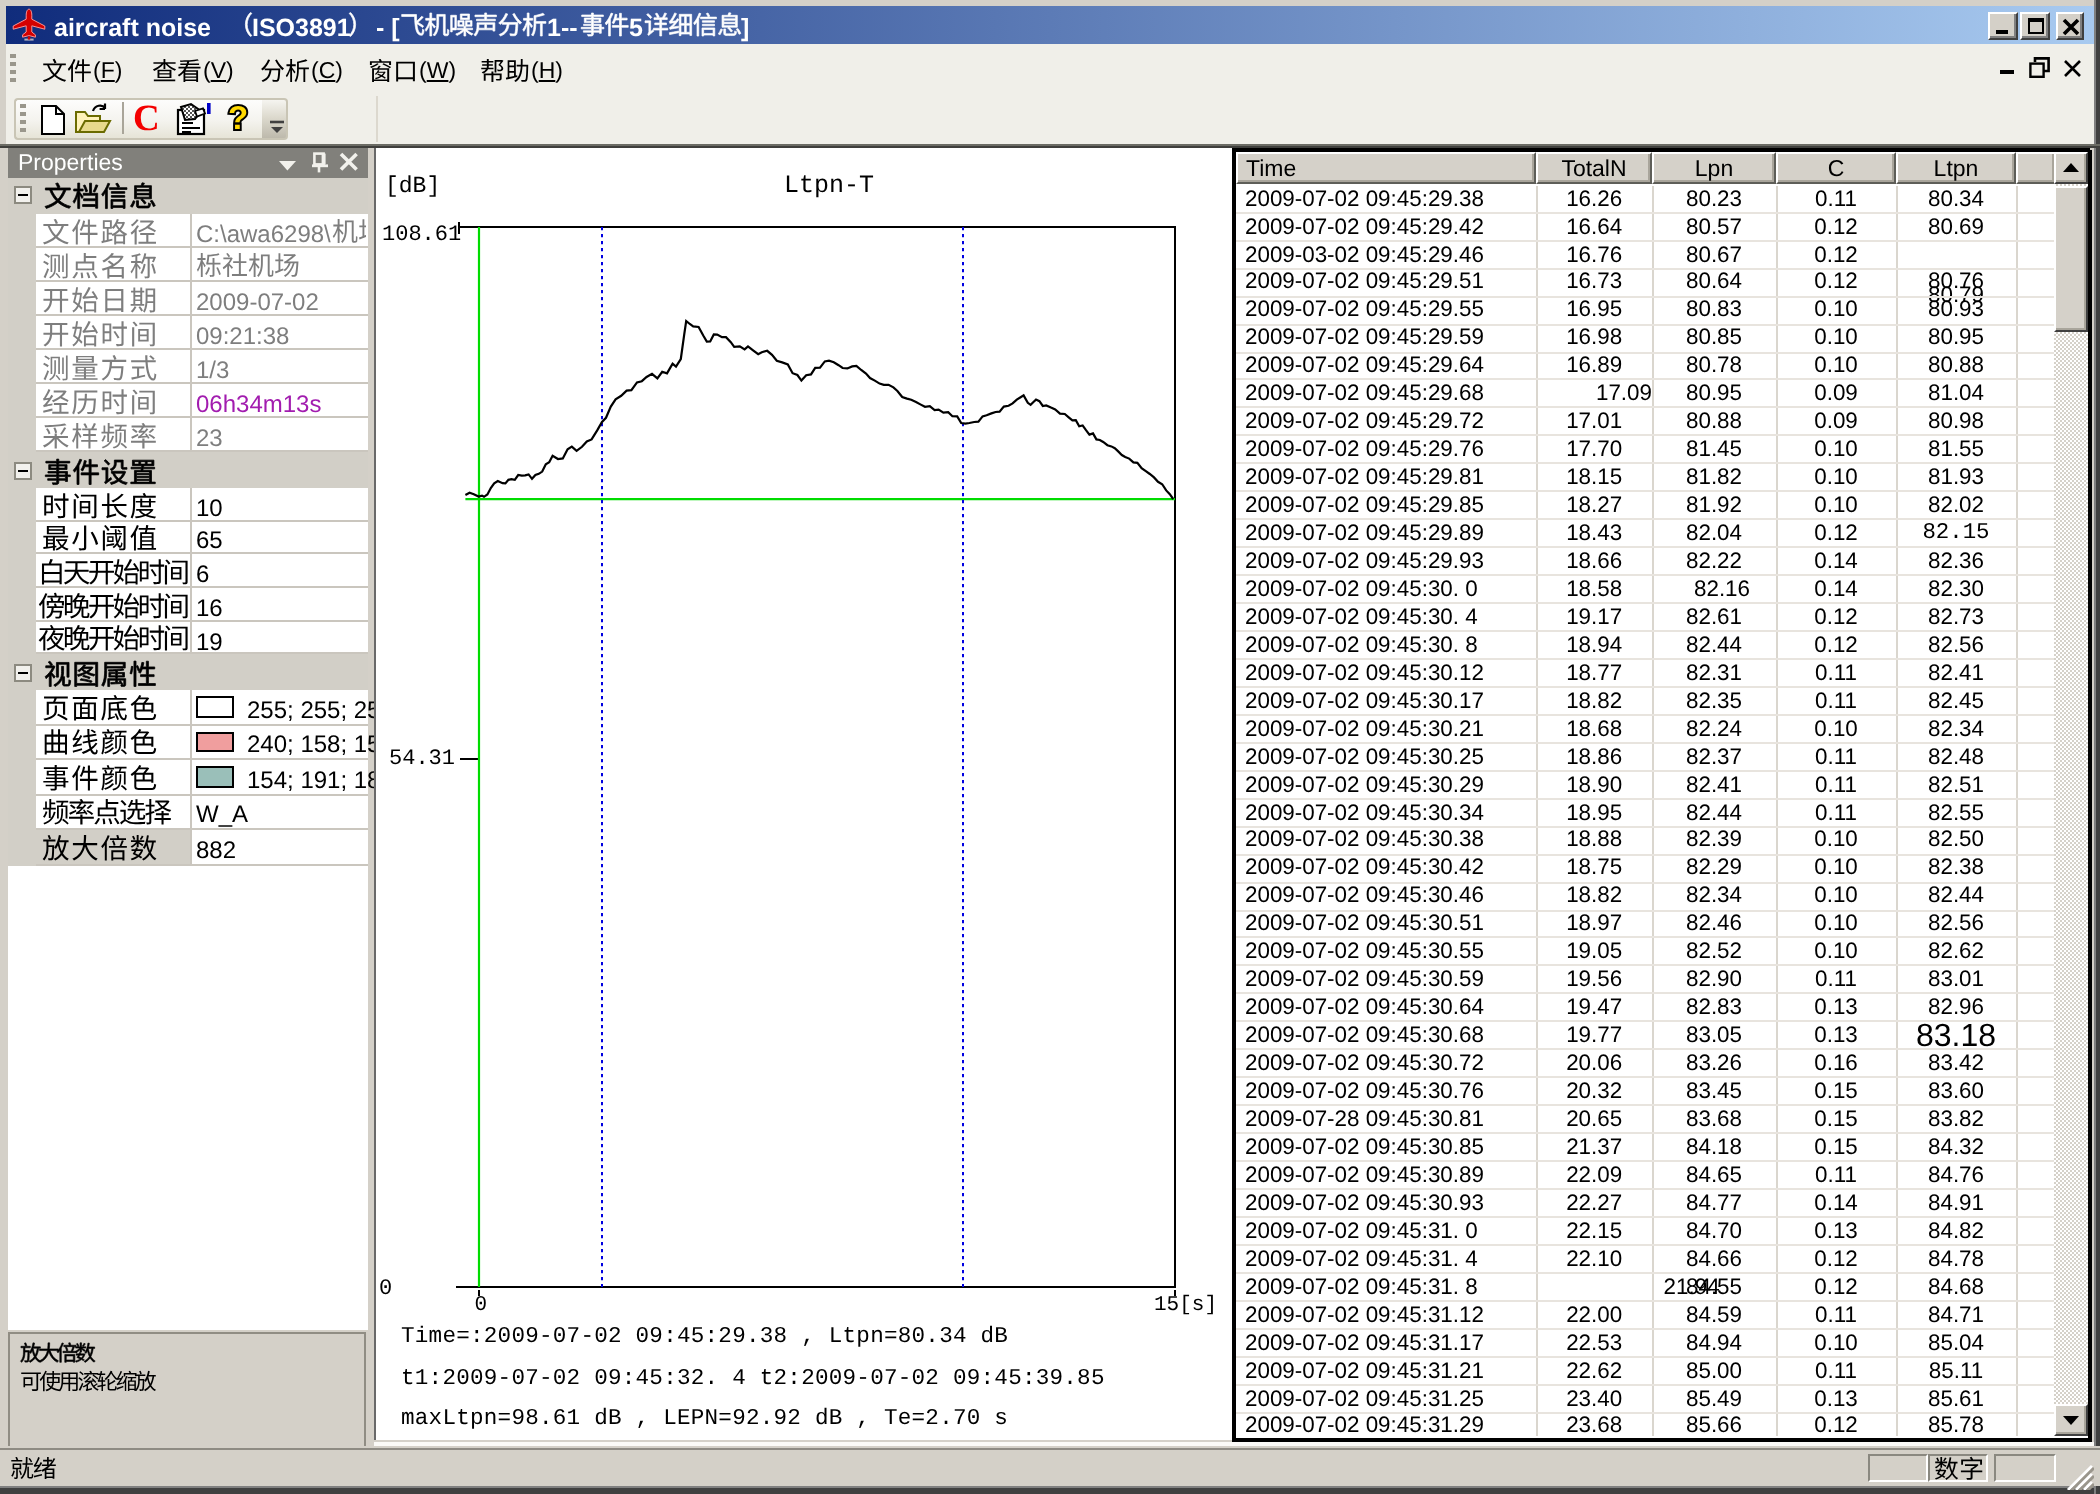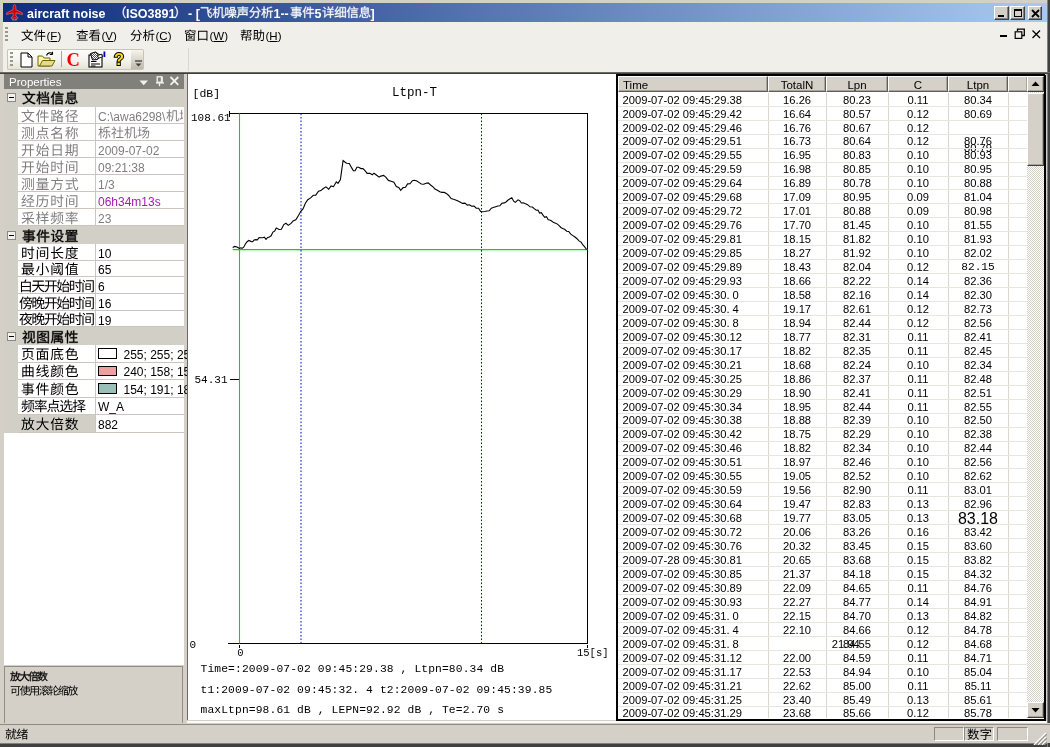--- a/index.html
+++ b/index.html
@@ -465,21 +465,21 @@
 <div style="position:absolute;left:826.0px;top:93.6px;font-family:'Liberation Sans',sans-serif;font-size:11.2px;color:#000;white-space:pre;line-height:13.2px;width:62.0px;text-align:center;">80.23</div>
 <div style="position:absolute;left:888.0px;top:93.6px;font-family:'Liberation Sans',sans-serif;font-size:11.2px;color:#000;white-space:pre;line-height:13.2px;width:60.0px;text-align:center;">0.11</div>
 <div style="position:absolute;left:948.0px;top:93.6px;font-family:'Liberation Sans',sans-serif;font-size:11.2px;color:#000;white-space:pre;line-height:13.2px;width:60.0px;text-align:center;">80.34</div>
 <div style="position:absolute;left:618.0px;top:119.7px;width:409.0px;height:0.9px;background:#E8E4DE;"></div>
 <div style="position:absolute;left:622.5px;top:107.5px;font-family:'Liberation Sans',sans-serif;font-size:11.2px;color:#000;white-space:pre;line-height:13.2px;">2009-07-02 09:45:29.42</div>
 <div style="position:absolute;left:768.2px;top:107.5px;font-family:'Liberation Sans',sans-serif;font-size:11.2px;color:#000;white-space:pre;line-height:13.2px;width:57.8px;text-align:center;">16.64</div>
 <div style="position:absolute;left:826.0px;top:107.5px;font-family:'Liberation Sans',sans-serif;font-size:11.2px;color:#000;white-space:pre;line-height:13.2px;width:62.0px;text-align:center;">80.57</div>
 <div style="position:absolute;left:888.0px;top:107.5px;font-family:'Liberation Sans',sans-serif;font-size:11.2px;color:#000;white-space:pre;line-height:13.2px;width:60.0px;text-align:center;">0.12</div>
 <div style="position:absolute;left:948.0px;top:107.5px;font-family:'Liberation Sans',sans-serif;font-size:11.2px;color:#000;white-space:pre;line-height:13.2px;width:60.0px;text-align:center;">80.69</div>
 <div style="position:absolute;left:618.0px;top:133.6px;width:409.0px;height:0.9px;background:#E8E4DE;"></div>
-<div style="position:absolute;left:622.5px;top:121.5px;font-family:'Liberation Sans',sans-serif;font-size:11.2px;color:#000;white-space:pre;line-height:13.2px;">2009-02-02 09:45:29.46</div>
+<div style="position:absolute;left:622.5px;top:121.5px;font-family:'Liberation Sans',sans-serif;font-size:11.2px;color:#000;white-space:pre;line-height:13.2px;">2009-03-02 09:45:29.46</div>
 <div style="position:absolute;left:768.2px;top:121.5px;font-family:'Liberation Sans',sans-serif;font-size:11.2px;color:#000;white-space:pre;line-height:13.2px;width:57.8px;text-align:center;">16.76</div>
 <div style="position:absolute;left:826.0px;top:121.5px;font-family:'Liberation Sans',sans-serif;font-size:11.2px;color:#000;white-space:pre;line-height:13.2px;width:62.0px;text-align:center;">80.67</div>
 <div style="position:absolute;left:888.0px;top:121.5px;font-family:'Liberation Sans',sans-serif;font-size:11.2px;color:#000;white-space:pre;line-height:13.2px;width:60.0px;text-align:center;">0.12</div>
 <div style="position:absolute;left:948.0px;top:121.5px;font-family:'Liberation Sans',sans-serif;font-size:11.2px;color:#000;white-space:pre;line-height:13.2px;width:60.0px;text-align:center;margin-top:20px;">80.79</div>
 <div style="position:absolute;left:618.0px;top:147.6px;width:409.0px;height:0.9px;background:#E8E4DE;"></div>
 <div style="position:absolute;left:622.5px;top:135.4px;font-family:'Liberation Sans',sans-serif;font-size:11.2px;color:#000;white-space:pre;line-height:13.2px;">2009-07-02 09:45:29.51</div>
 <div style="position:absolute;left:768.2px;top:135.4px;font-family:'Liberation Sans',sans-serif;font-size:11.2px;color:#000;white-space:pre;line-height:13.2px;width:57.8px;text-align:center;">16.73</div>
 <div style="position:absolute;left:826.0px;top:135.4px;font-family:'Liberation Sans',sans-serif;font-size:11.2px;color:#000;white-space:pre;line-height:13.2px;width:62.0px;text-align:center;">80.64</div>
 <div style="position:absolute;left:888.0px;top:135.4px;font-family:'Liberation Sans',sans-serif;font-size:11.2px;color:#000;white-space:pre;line-height:13.2px;width:60.0px;text-align:center;">0.12</div>
 <div style="position:absolute;left:948.0px;top:135.4px;font-family:'Liberation Sans',sans-serif;font-size:11.2px;color:#000;white-space:pre;line-height:13.2px;width:60.0px;text-align:center;">80.76</div>
@@ -496,21 +496,21 @@
 <div style="position:absolute;left:888.0px;top:163.3px;font-family:'Liberation Sans',sans-serif;font-size:11.2px;color:#000;white-space:pre;line-height:13.2px;width:60.0px;text-align:center;">0.10</div>
 <div style="position:absolute;left:948.0px;top:163.3px;font-family:'Liberation Sans',sans-serif;font-size:11.2px;color:#000;white-space:pre;line-height:13.2px;width:60.0px;text-align:center;">80.95</div>
 <div style="position:absolute;left:618.0px;top:189.4px;width:409.0px;height:0.9px;background:#E8E4DE;"></div>
 <div style="position:absolute;left:622.5px;top:177.3px;font-family:'Liberation Sans',sans-serif;font-size:11.2px;color:#000;white-space:pre;line-height:13.2px;">2009-07-02 09:45:29.64</div>
 <div style="position:absolute;left:768.2px;top:177.3px;font-family:'Liberation Sans',sans-serif;font-size:11.2px;color:#000;white-space:pre;line-height:13.2px;width:57.8px;text-align:center;">16.89</div>
 <div style="position:absolute;left:826.0px;top:177.3px;font-family:'Liberation Sans',sans-serif;font-size:11.2px;color:#000;white-space:pre;line-height:13.2px;width:62.0px;text-align:center;">80.78</div>
 <div style="position:absolute;left:888.0px;top:177.3px;font-family:'Liberation Sans',sans-serif;font-size:11.2px;color:#000;white-space:pre;line-height:13.2px;width:60.0px;text-align:center;">0.10</div>
 <div style="position:absolute;left:948.0px;top:177.3px;font-family:'Liberation Sans',sans-serif;font-size:11.2px;color:#000;white-space:pre;line-height:13.2px;width:60.0px;text-align:center;">80.88</div>
 <div style="position:absolute;left:618.0px;top:203.4px;width:409.0px;height:0.9px;background:#E8E4DE;"></div>
 <div style="position:absolute;left:622.5px;top:191.2px;font-family:'Liberation Sans',sans-serif;font-size:11.2px;color:#000;white-space:pre;line-height:13.2px;">2009-07-02 09:45:29.68</div>
-<div style="position:absolute;left:768.2px;top:191.2px;font-family:'Liberation Sans',sans-serif;font-size:11.2px;color:#000;white-space:pre;line-height:13.2px;width:57.8px;text-align:center;">17.09</div>
+<div style="position:absolute;left:768.2px;top:191.2px;font-family:'Liberation Sans',sans-serif;font-size:11.2px;color:#000;white-space:pre;line-height:13.2px;width:57.8px;text-align:right;">17.09</div>
 <div style="position:absolute;left:826.0px;top:191.2px;font-family:'Liberation Sans',sans-serif;font-size:11.2px;color:#000;white-space:pre;line-height:13.2px;width:62.0px;text-align:center;">80.95</div>
 <div style="position:absolute;left:888.0px;top:191.2px;font-family:'Liberation Sans',sans-serif;font-size:11.2px;color:#000;white-space:pre;line-height:13.2px;width:60.0px;text-align:center;">0.09</div>
 <div style="position:absolute;left:948.0px;top:191.2px;font-family:'Liberation Sans',sans-serif;font-size:11.2px;color:#000;white-space:pre;line-height:13.2px;width:60.0px;text-align:center;">81.04</div>
 <div style="position:absolute;left:618.0px;top:217.3px;width:409.0px;height:0.9px;background:#E8E4DE;"></div>
 <div style="position:absolute;left:622.5px;top:205.2px;font-family:'Liberation Sans',sans-serif;font-size:11.2px;color:#000;white-space:pre;line-height:13.2px;">2009-07-02 09:45:29.72</div>
 <div style="position:absolute;left:768.2px;top:205.2px;font-family:'Liberation Sans',sans-serif;font-size:11.2px;color:#000;white-space:pre;line-height:13.2px;width:57.8px;text-align:center;">17.01</div>
 <div style="position:absolute;left:826.0px;top:205.2px;font-family:'Liberation Sans',sans-serif;font-size:11.2px;color:#000;white-space:pre;line-height:13.2px;width:62.0px;text-align:center;">80.88</div>
 <div style="position:absolute;left:888.0px;top:205.2px;font-family:'Liberation Sans',sans-serif;font-size:11.2px;color:#000;white-space:pre;line-height:13.2px;width:60.0px;text-align:center;">0.09</div>
 <div style="position:absolute;left:948.0px;top:205.2px;font-family:'Liberation Sans',sans-serif;font-size:11.2px;color:#000;white-space:pre;line-height:13.2px;width:60.0px;text-align:center;">80.98</div>
 <div style="position:absolute;left:618.0px;top:231.3px;width:409.0px;height:0.9px;background:#E8E4DE;"></div>
@@ -539,21 +539,21 @@
 <div style="position:absolute;left:948.0px;top:261.0px;font-family:Liberation Mono, monospace;font-size:11.2px;color:#000;white-space:pre;line-height:13.2px;width:60.0px;text-align:center;">82.15</div>
 <div style="position:absolute;left:618.0px;top:287.1px;width:409.0px;height:0.9px;background:#E8E4DE;"></div>
 <div style="position:absolute;left:622.5px;top:274.9px;font-family:'Liberation Sans',sans-serif;font-size:11.2px;color:#000;white-space:pre;line-height:13.2px;">2009-07-02 09:45:29.93</div>
 <div style="position:absolute;left:768.2px;top:274.9px;font-family:'Liberation Sans',sans-serif;font-size:11.2px;color:#000;white-space:pre;line-height:13.2px;width:57.8px;text-align:center;">18.66</div>
 <div style="position:absolute;left:826.0px;top:274.9px;font-family:'Liberation Sans',sans-serif;font-size:11.2px;color:#000;white-space:pre;line-height:13.2px;width:62.0px;text-align:center;">82.22</div>
 <div style="position:absolute;left:888.0px;top:274.9px;font-family:'Liberation Sans',sans-serif;font-size:11.2px;color:#000;white-space:pre;line-height:13.2px;width:60.0px;text-align:center;">0.14</div>
 <div style="position:absolute;left:948.0px;top:274.9px;font-family:'Liberation Sans',sans-serif;font-size:11.2px;color:#000;white-space:pre;line-height:13.2px;width:60.0px;text-align:center;">82.36</div>
 <div style="position:absolute;left:618.0px;top:301.1px;width:409.0px;height:0.9px;background:#E8E4DE;"></div>
 <div style="position:absolute;left:622.5px;top:288.9px;font-family:'Liberation Sans',sans-serif;font-size:11.2px;color:#000;white-space:pre;line-height:13.2px;">2009-07-02 09:45:30. 0</div>
 <div style="position:absolute;left:768.2px;top:288.9px;font-family:'Liberation Sans',sans-serif;font-size:11.2px;color:#000;white-space:pre;line-height:13.2px;width:57.8px;text-align:center;">18.58</div>
-<div style="position:absolute;left:826.0px;top:288.9px;font-family:'Liberation Sans',sans-serif;font-size:11.2px;color:#000;white-space:pre;line-height:13.2px;width:62.0px;text-align:center;">82.16</div>
+<div style="position:absolute;left:826.0px;top:288.9px;font-family:'Liberation Sans',sans-serif;font-size:11.2px;color:#000;white-space:pre;line-height:13.2px;width:62.0px;text-align:left;padding-left:21px;">82.16</div>
 <div style="position:absolute;left:888.0px;top:288.9px;font-family:'Liberation Sans',sans-serif;font-size:11.2px;color:#000;white-space:pre;line-height:13.2px;width:60.0px;text-align:center;">0.14</div>
 <div style="position:absolute;left:948.0px;top:288.9px;font-family:'Liberation Sans',sans-serif;font-size:11.2px;color:#000;white-space:pre;line-height:13.2px;width:60.0px;text-align:center;">82.30</div>
 <div style="position:absolute;left:618.0px;top:315.0px;width:409.0px;height:0.9px;background:#E8E4DE;"></div>
 <div style="position:absolute;left:622.5px;top:302.8px;font-family:'Liberation Sans',sans-serif;font-size:11.2px;color:#000;white-space:pre;line-height:13.2px;">2009-07-02 09:45:30. 4</div>
 <div style="position:absolute;left:768.2px;top:302.8px;font-family:'Liberation Sans',sans-serif;font-size:11.2px;color:#000;white-space:pre;line-height:13.2px;width:57.8px;text-align:center;">19.17</div>
 <div style="position:absolute;left:826.0px;top:302.8px;font-family:'Liberation Sans',sans-serif;font-size:11.2px;color:#000;white-space:pre;line-height:13.2px;width:62.0px;text-align:center;">82.61</div>
 <div style="position:absolute;left:888.0px;top:302.8px;font-family:'Liberation Sans',sans-serif;font-size:11.2px;color:#000;white-space:pre;line-height:13.2px;width:60.0px;text-align:center;">0.12</div>
 <div style="position:absolute;left:948.0px;top:302.8px;font-family:'Liberation Sans',sans-serif;font-size:11.2px;color:#000;white-space:pre;line-height:13.2px;width:60.0px;text-align:center;">82.73</div>
 <div style="position:absolute;left:618.0px;top:328.9px;width:409.0px;height:0.9px;background:#E8E4DE;"></div>
 <div style="position:absolute;left:622.5px;top:316.8px;font-family:'Liberation Sans',sans-serif;font-size:11.2px;color:#000;white-space:pre;line-height:13.2px;">2009-07-02 09:45:30. 8</div>

